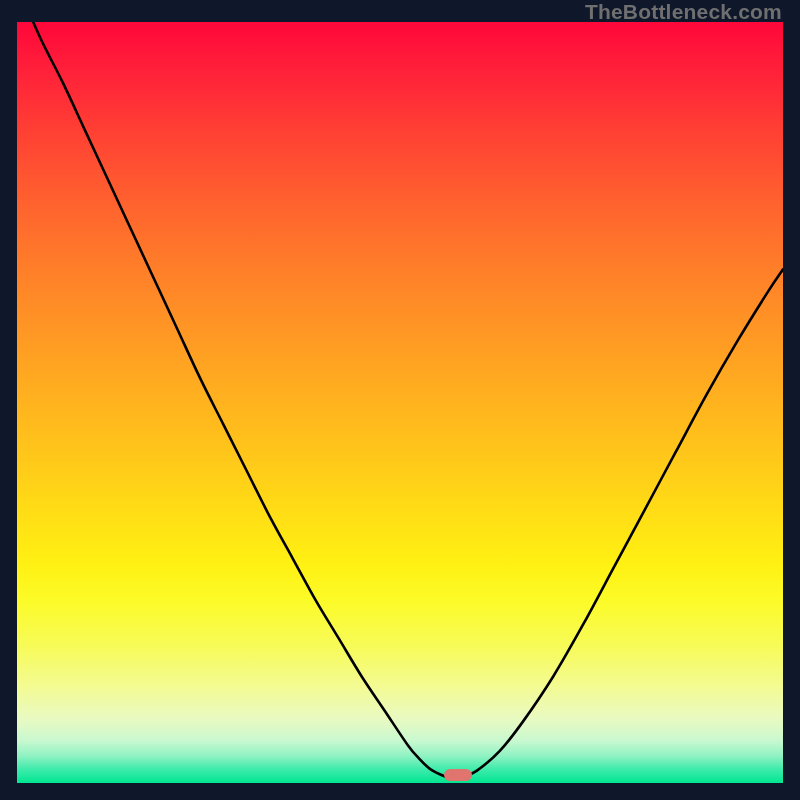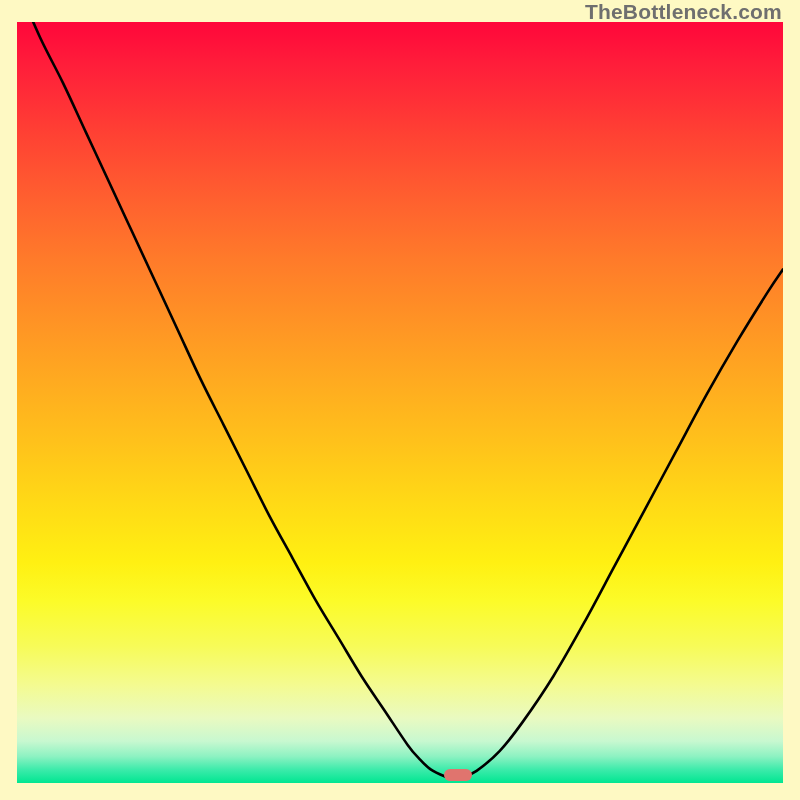--- a/index.html
+++ b/index.html
@@ -9,21 +9,21 @@
     height: 800px;
     background: #000;
     overflow: hidden;
   }
   .frame {
     position: absolute;
     left: 0;
     top: 0;
     width: 800px;
     height: 800px;
-    background: #fef9c3;
+    background: #0f172a;
   }
   .plot {
     position: absolute;
     left: 17px;
     top: 22px;
     width: 766px;
     height: 761px;
     overflow: hidden;
   }
   .gradient {

